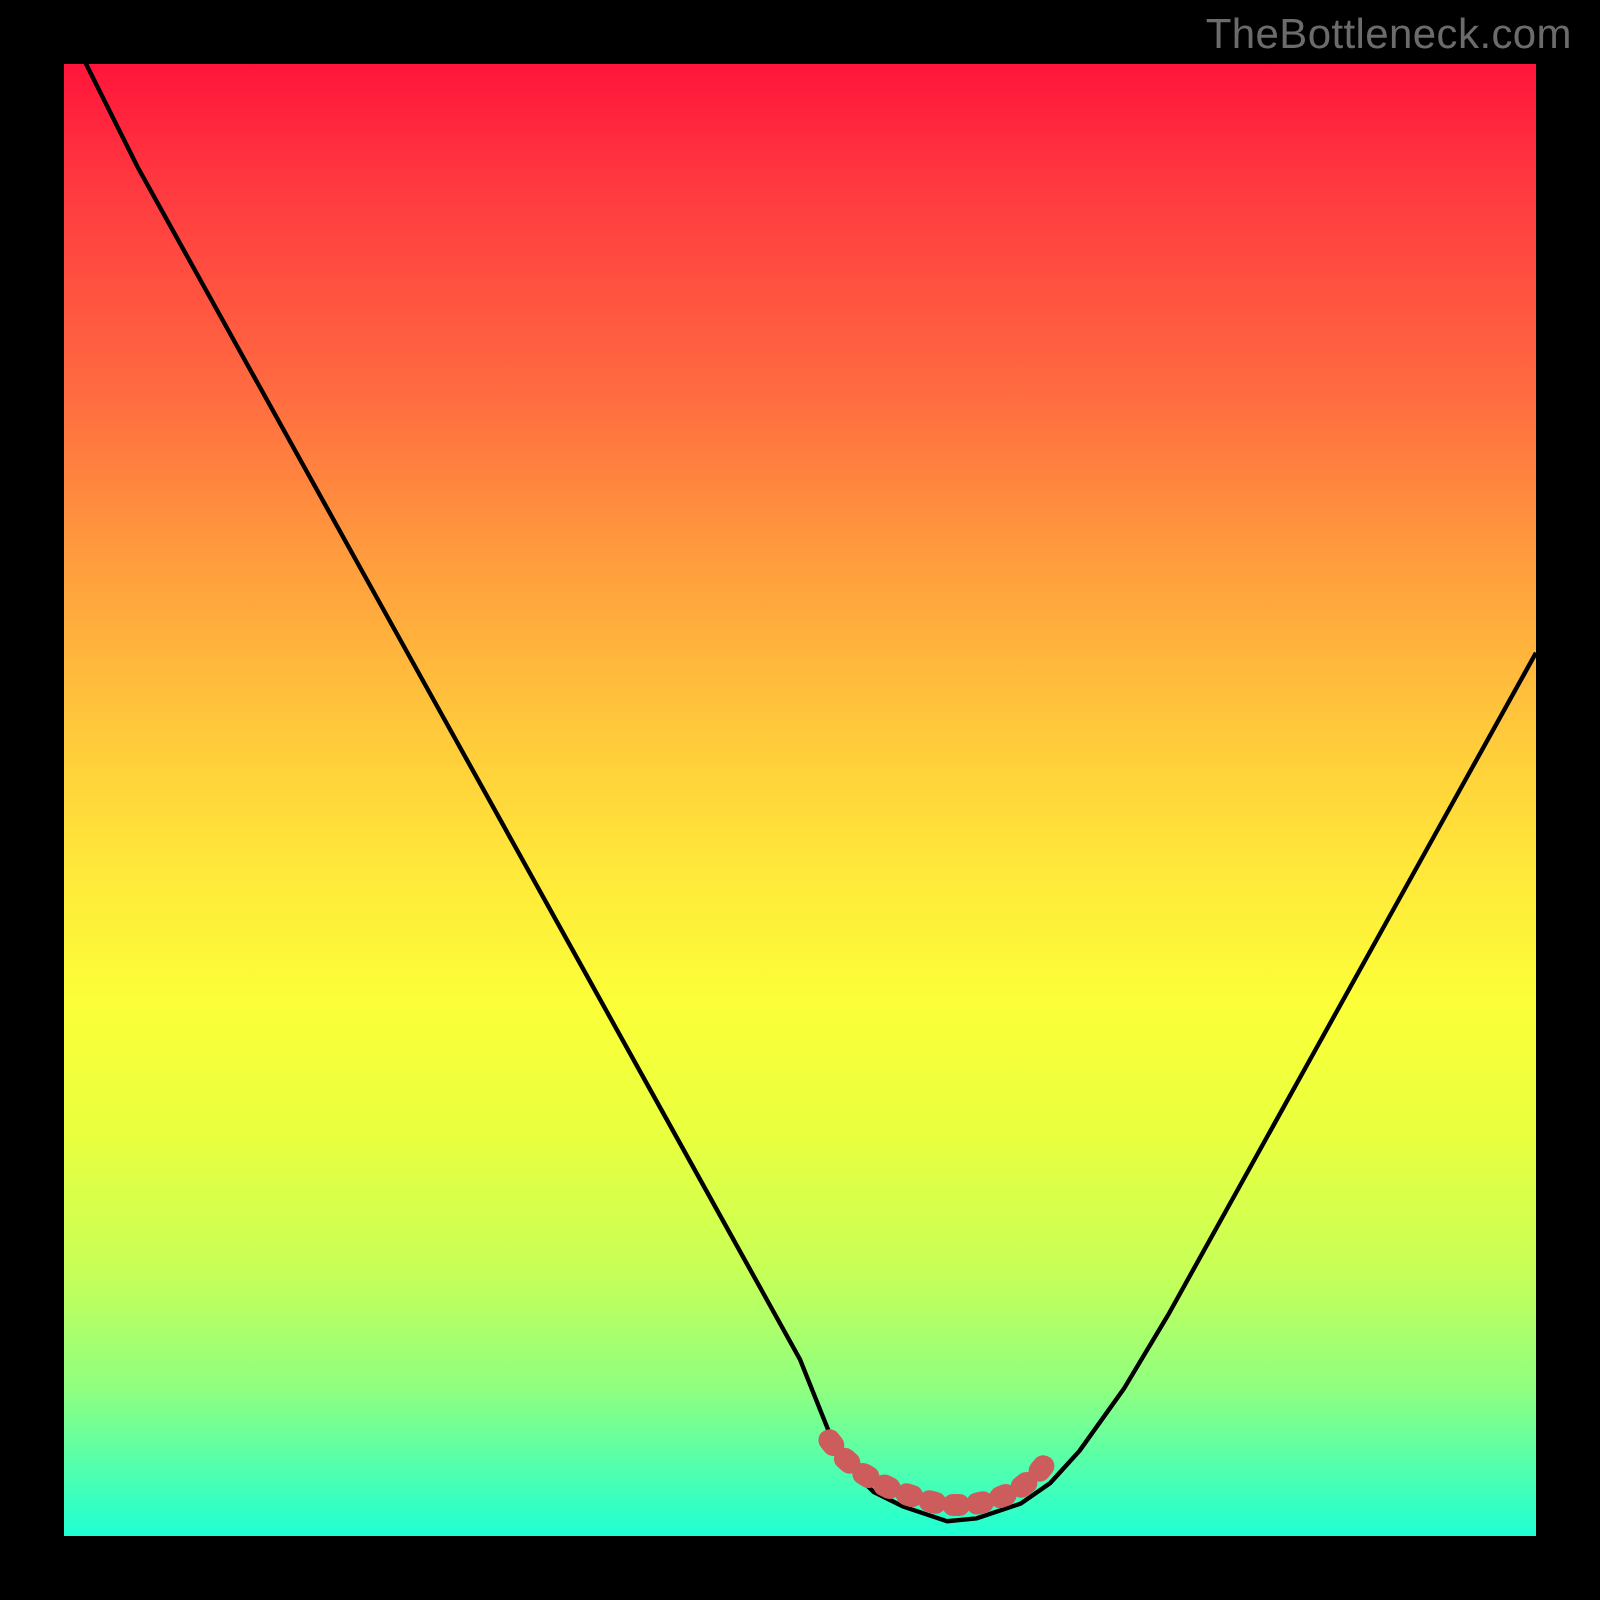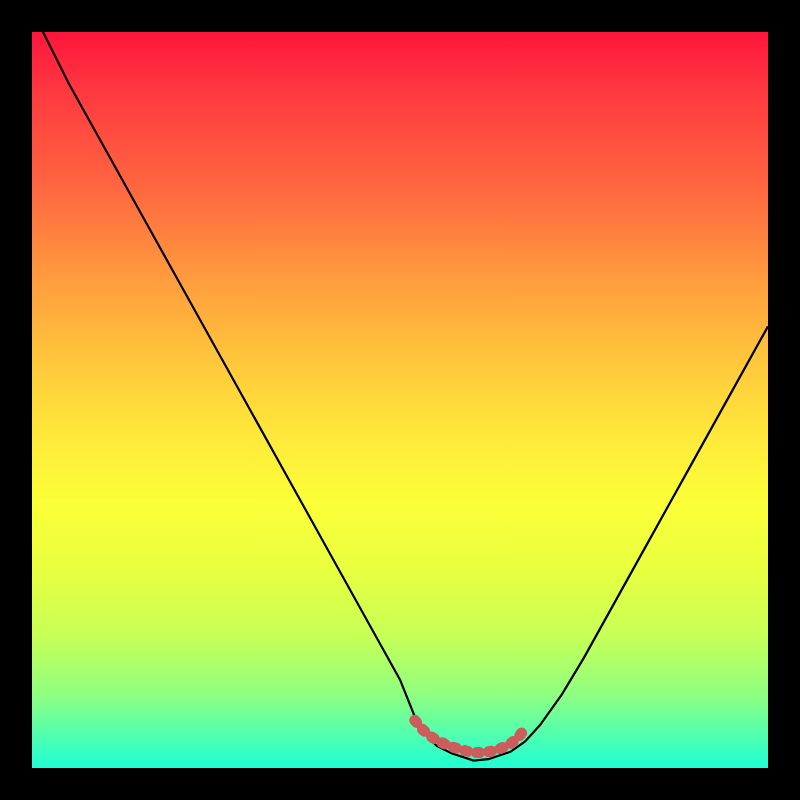--- a/index.html
+++ b/index.html
@@ -53,19 +53,20 @@
     left: 0;
     top: 0;
     width: 736px;
     height: 736px;
   }
 </style>
 </head>
 <body>
 
 <div class="frame">
+  <div class="watermark">TheBottleneck.com</div>
   <div class="plot">
     <svg class="curve" viewBox="0 0 736 736" preserveAspectRatio="none">
       <path fill="none" stroke="#000" stroke-width="2.2" d="M0.00 -22.08 L36.80 51.52 L73.60 117.76 L110.40 184.00 L147.20 250.24 L184.00 316.48 L220.80 382.72 L257.60 448.96 L294.40 515.20 L331.20 581.44 L368.00 647.68 L382.72 684.48 L397.44 706.56 L404.80 713.92 L419.52 721.28 L441.60 728.64 L456.32 727.17 L478.40 719.81 L493.12 709.50 L507.84 693.31 L529.92 662.40 L552.00 625.60 L588.80 559.36 L625.60 493.12 L662.40 426.88 L699.20 360.64 L736.00 294.40"></path>
       <path fill="none" stroke="#cd5c5c" stroke-width="11" stroke-linecap="round" stroke-linejoin="round" stroke-dasharray="3 9" d="M382.72 688.16 L390.08 696.99 L397.44 703.62 L404.80 708.03 L412.16 711.71 L419.52 714.66 L426.88 716.86 L434.24 719.07 L441.60 720.54 L448.96 720.54 L456.32 719.81 L463.68 718.34 L471.04 715.39 L478.40 711.71 L485.76 705.82 L493.12 696.99"></path>
     </svg>
   </div>
 </div>
 
 </body></html>

